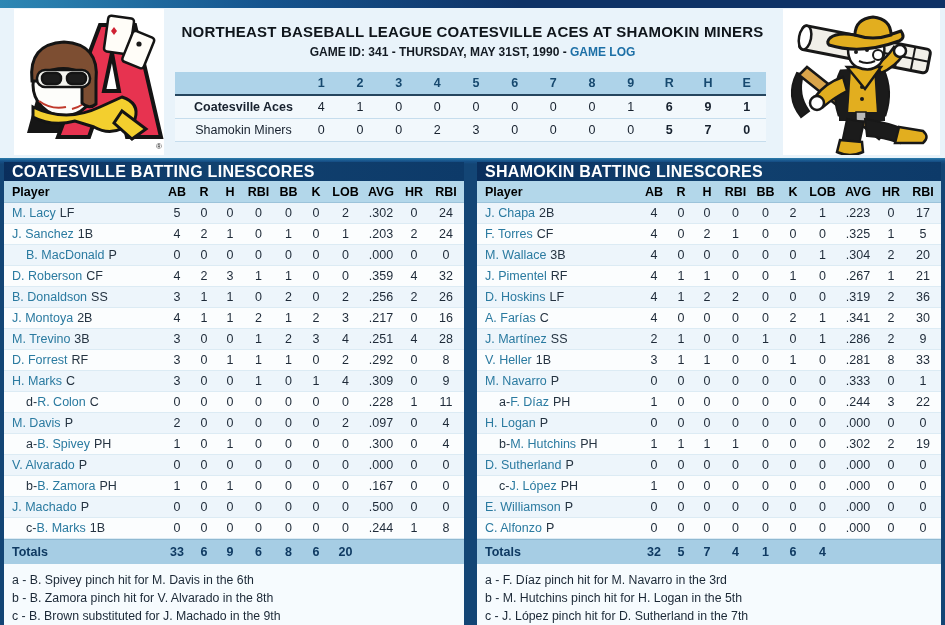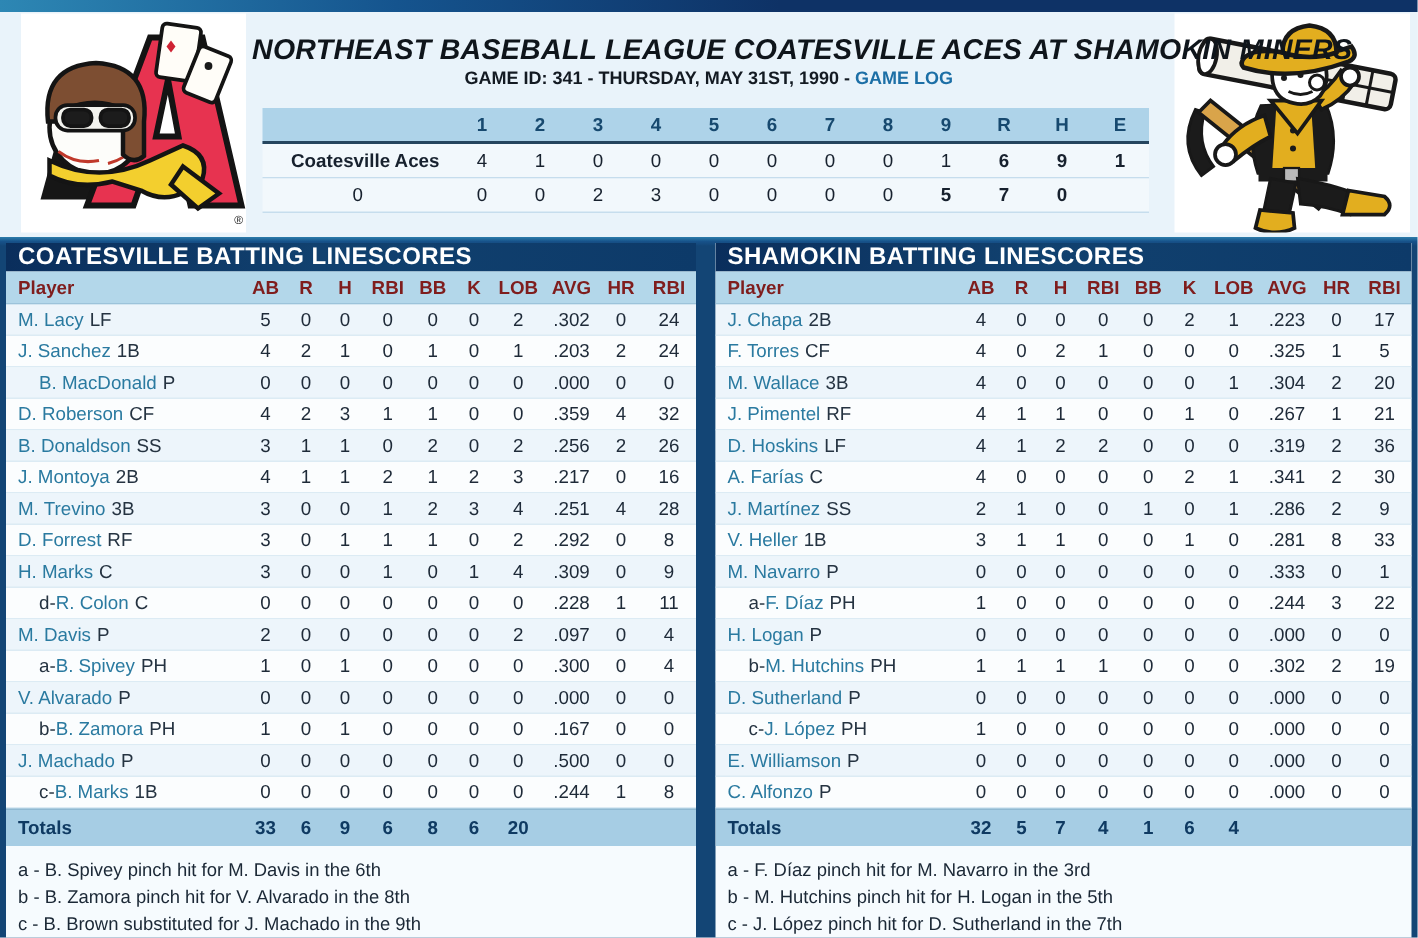--- a/index.html
+++ b/index.html
@@ -7,21 +7,21 @@
   .page{position:relative;width:945px;height:625px;background:#e9f3fa;}
   .top-strip{position:absolute;top:0;left:0;right:0;height:8px;
     background:linear-gradient(90deg,#2d87b4 0%,#15548e 28%,#0e3266 55%,#0e3266 100%);}
   .header-band{position:absolute;top:8px;left:0;right:0;height:150px;background:#e9f3fa;}
   .logo-box{position:absolute;top:1px;height:146px;background:#ffffff;}
   .logo-left{left:14px;width:150px;}
   .logo-right{right:5px;width:157px;}
   .logo-box svg{display:block;}
   .tm{position:absolute;right:2px;bottom:4px;font-size:8px;color:#222;}
   .game-title{position:absolute;top:15px;left:168px;width:609px;text-align:center;
-    font-size:19px;font-weight:bold;color:#0f151b;letter-spacing:.2px;white-space:nowrap;font-style:italic;}
+    font-size:15px;font-weight:bold;color:#0f151b;letter-spacing:.2px;white-space:nowrap;}
   .game-sub{position:absolute;top:37px;left:168px;width:609px;text-align:center;
     font-size:12px;font-weight:bold;color:#131a22;white-space:nowrap;}
   .game-log{color:#1c6fa6;cursor:pointer;text-decoration:none;}
   .linescore{position:absolute;left:175px;top:64px;width:591px;font-size:12.5px;color:#17212e;}
   .ls-row{display:grid;grid-template-columns:127px repeat(12,1fr);}
   .ls-head{background:#aed3e9;color:#17496f;font-weight:bold;height:22px;line-height:22px;border-bottom:2px solid #25455e;}
   .ls-row.data{height:22px;line-height:22px;border-bottom:1px solid #c6dded;background:#f2f8fc;}
   .ls-cell{text-align:center;}
   .ls-team{text-align:center;padding-left:10px;white-space:nowrap;}
   .ls-bold{font-weight:bold;}
@@ -30,21 +30,21 @@
   .lower{position:absolute;top:158px;left:0;width:945px;height:467px;
     background:linear-gradient(180deg,#2c7dab 0px,#17528a 3px,#134575 6px,#134575 100%);}
   .card{position:absolute;top:4px;bottom:0;background:#f6fbfe;overflow:hidden;}
   .card-left{left:4px;width:460px;}
   .card-right{left:477px;width:464px;}
   .section-header{height:19px;line-height:19px;
     background:linear-gradient(90deg,#0a2e5c 0%,#11416f 45%,#0d3a69 100%);
     color:#ffffff;font-weight:bold;font-size:16px;padding-left:8px;letter-spacing:.3px;}
   .bt-row{display:grid;grid-template-columns:1fr 28px 26px 26px 31px 29px 26px 33px 38px 28px 36px;align-items:center;font-size:12.5px;}
   .bt-head{background:#b3d7ea;color:#113e66;height:21px;border-bottom:1px solid #9cc3da;font-weight:bold;}
-  .bt-head .bt-cell{color:#7f1d1d;}
+  .bt-head .bt-cell{color:#000000;}
   .bt-row.data{height:20px;border-bottom:1px solid #dcebf4;}
   .bt-row.odd{background:#edf5fb;}
   .bt-row.even{background:#fbfdfe;}
   .bt-cell{text-align:center;color:#1e2a38;white-space:nowrap;overflow:hidden;}
   .bt-cell.player{text-align:left;padding-left:8px;}
   .bt-cell.player.indent{padding-left:22px;}
   .pname{color:#2a7aa0;cursor:pointer;}
   .prefix{color:#253341;}
   .pos{color:#253341;margin-left:4px;text-align:center;}
   .totals-row{height:24px;background:#a6cde4;border-top:1px solid #8fb9d2;font-weight:bold;}
@@ -154,20 +154,21 @@
           <div class="ls-cell">0</div>
           <div class="ls-cell">0</div>
           <div class="ls-cell">0</div>
           <div class="ls-cell">0</div>
           <div class="ls-cell">1</div>
           <div class="ls-cell rhe">6</div>
           <div class="ls-cell rhe">9</div>
           <div class="ls-cell rhe">1</div>
         </div>
         <div class="ls-row data">
+          <div class="ls-cell ls-team">Shamokin Miners</div>
           <div class="ls-cell">0</div>
           <div class="ls-cell">0</div>
           <div class="ls-cell">0</div>
           <div class="ls-cell">2</div>
           <div class="ls-cell">3</div>
           <div class="ls-cell">0</div>
           <div class="ls-cell">0</div>
           <div class="ls-cell">0</div>
           <div class="ls-cell">0</div>
           <div class="ls-cell rhe">5</div>

